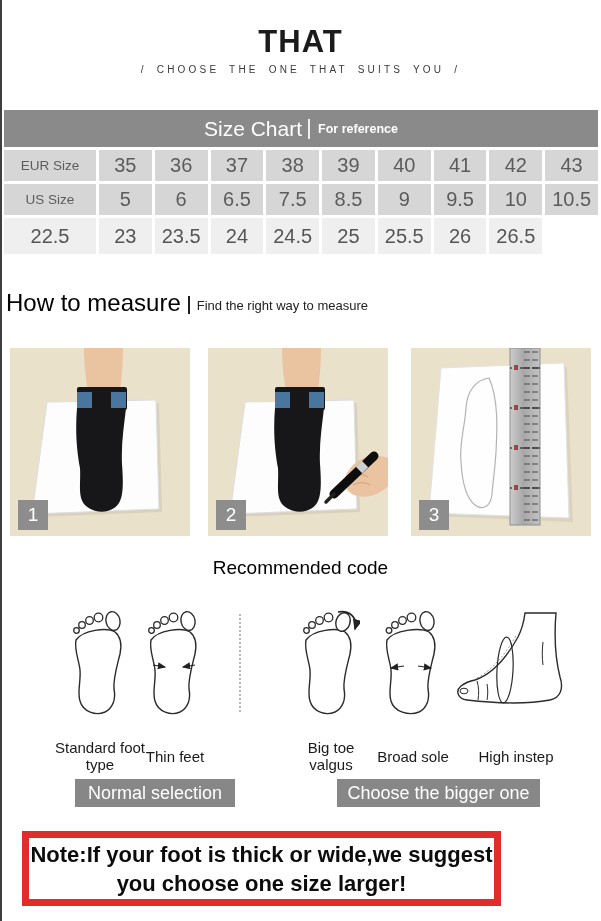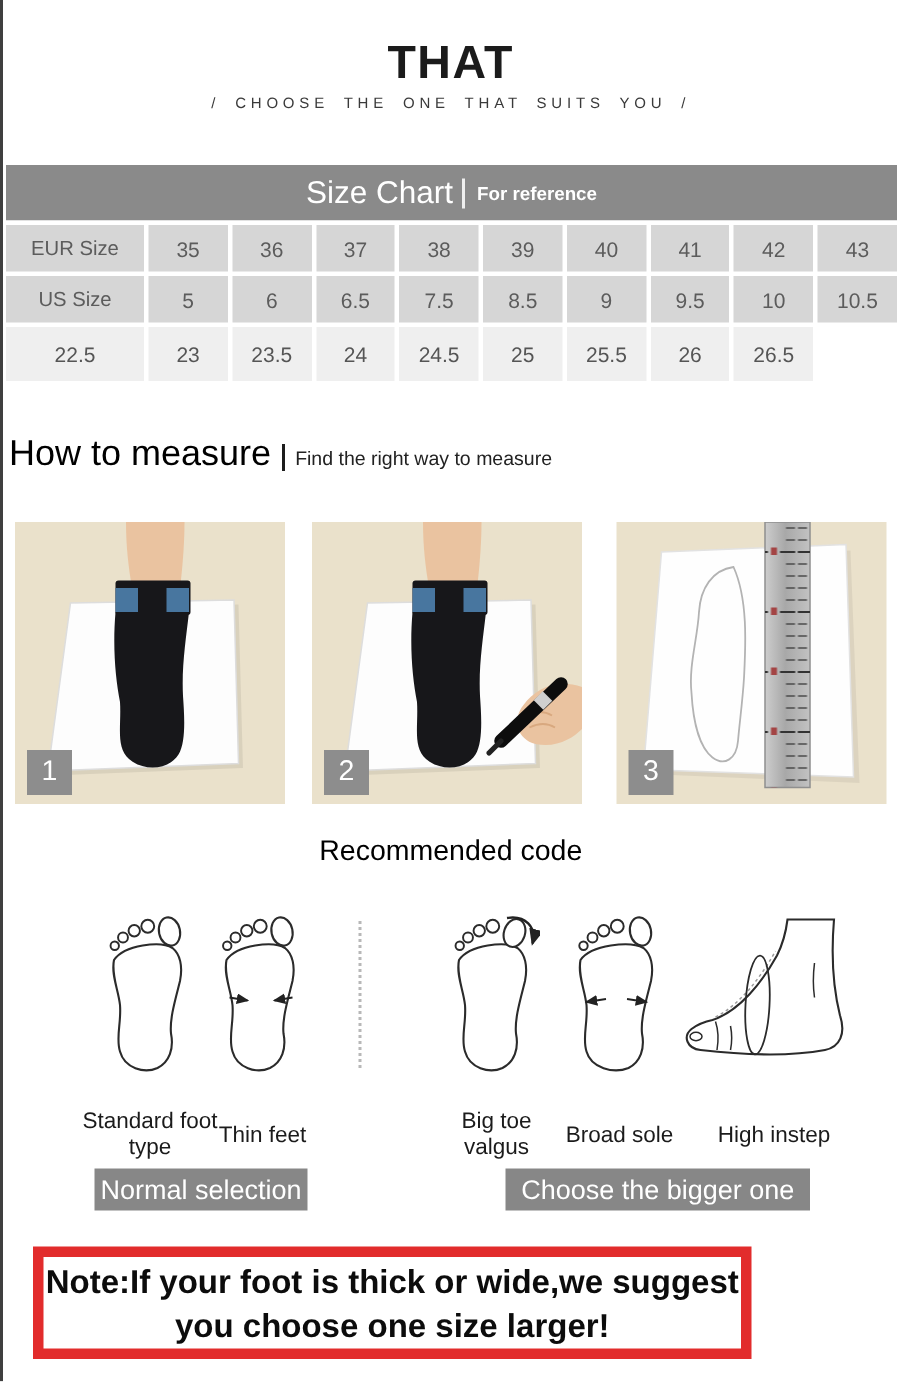--- a/index.html
+++ b/index.html
@@ -15,21 +15,21 @@
 
   
   .size-chart{position:absolute;left:4px;top:110px;width:594px;border-radius:21px;}
   .chart-header{height:37px;background:#8a8a8a;color:#fff;display:flex;
                 align-items:center;justify-content:center;}
   .chart-title{font-size:21px;}
   .chart-sep{display:inline-block;width:0;height:20px;border-left:2px solid #efefef;margin:0 8px 0 6px;}
   .chart-note{font-size:12.5px;font-weight:bold;}
   .chart-grid{display:grid;grid-template-columns:92px repeat(9,1fr);
               grid-template-rows:31px 31px 36px;gap:3px;background:#fff;padding-top:3px;}
-  .cell{display:flex;align-items:center;justify-content:center;font-size:14px;color:#5c5c5c;}
+  .cell{display:flex;align-items:center;justify-content:center;font-size:20px;color:#5c5c5c;}
   .cell.g{background:#d6d6d6;}
   .cell.l{background:#efefef;color:#555;}
   .cell.lbl{font-size:13.5px;}
 
   
   .how-heading{position:absolute;left:6px;top:289px;display:flex;align-items:center;color:#000;}
   .how-title{font-size:24px;font-weight:400;}
   .how-sep{display:inline-block;width:0;height:18px;border-left:2px solid #1d1d1d;margin:4px 7px 0 7px;}
   .how-sub{font-size:13px;color:#222;margin-top:4px;}
 
@@ -48,21 +48,21 @@
             text-align:center;font-size:15px;line-height:17px;color:#1b1b1b;}
   .fig-1{left:50px;width:100px;}
   .fig-2{left:135px;width:80px;}
   .fig-3{left:292px;width:78px;}
   .fig-4{left:372px;width:82px;}
   .fig-5{left:452px;width:128px;}
   .divider{position:absolute;left:239px;top:614px;height:98px;width:0;border-left:2px dotted #b8b8b8;}
 
   .btn{position:absolute;top:779px;height:28px;background:#878787;color:#fff;font-size:18px;
        display:flex;align-items:center;justify-content:center;}
-  .btn-1{left:63px;width:142px;}
+  .btn-1{left:75px;width:160px;}
   .btn-2{left:337px;width:203px;}
 
   
   .note{position:absolute;left:22px;top:831px;width:479px;height:75px;box-sizing:border-box;
         border:7px solid #e22c2c;background:#fff;display:flex;align-items:center;justify-content:flex-start;}
   .note-text{font-size:22px;font-weight:bold;color:#0c0c0c;text-align:center;line-height:29px;
              width:548px;}
 </style>
 </head>
 <body>

